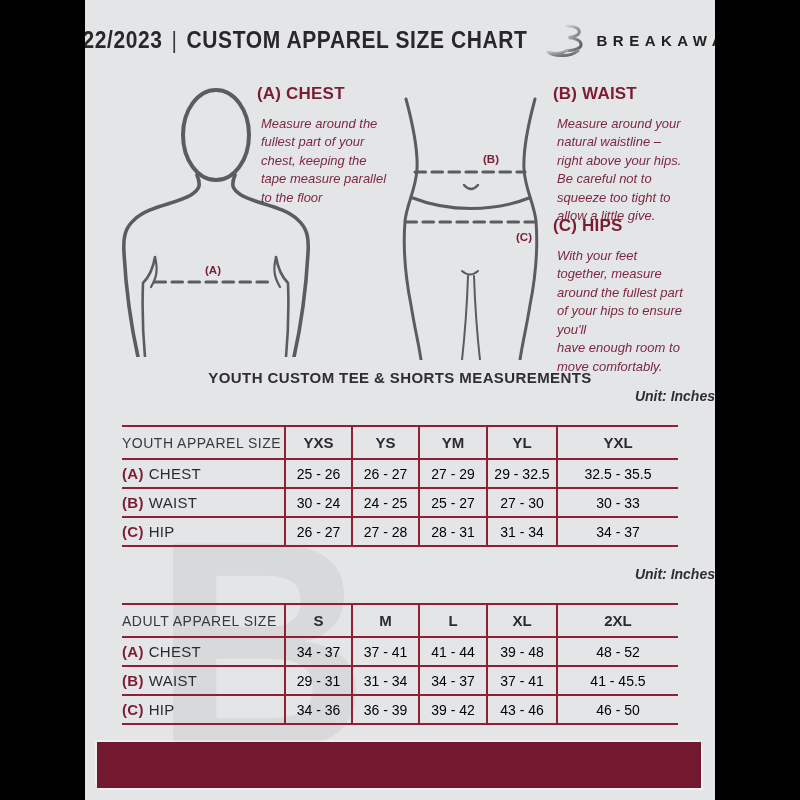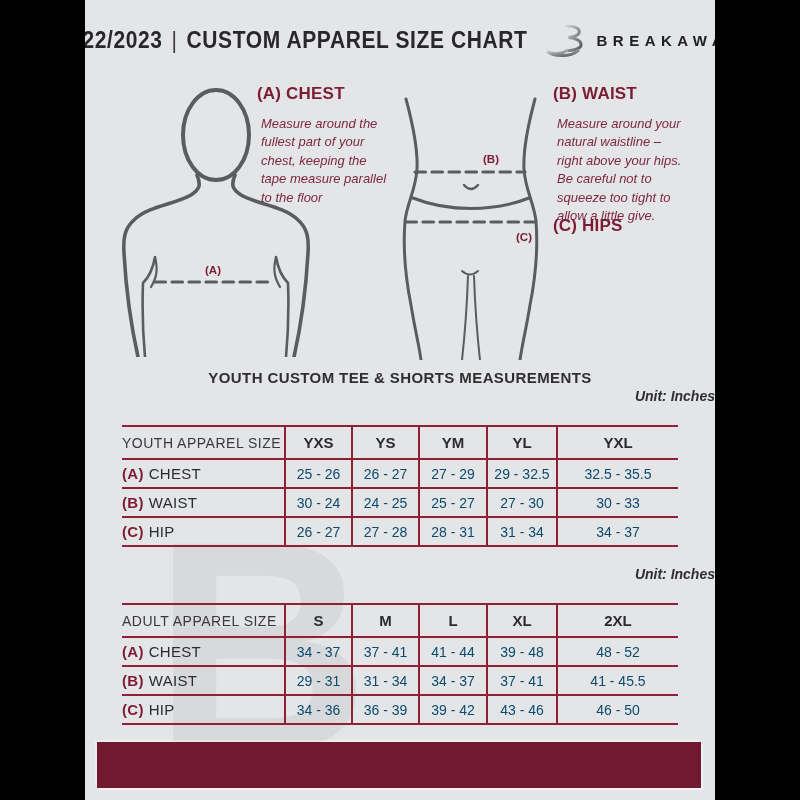--- a/index.html
+++ b/index.html
@@ -63,21 +63,21 @@
   .size-table col:nth-child(6){width:121px}
   .size-table tr + tr { border-top:2px solid #8c2137; }
   .size-table td { padding:0; }
   .size-table td:not(:first-child){ border-left:2px solid #8c2137; text-align:center; }
   .size-table tr { height:29px; }
   .size-table tr.row-head { height:33px; }
   .size-name { font-size:14px; color:#39393b; padding-left:16px; letter-spacing:0.5px; }
   .size-cell { font-weight:700; font-size:15px; color:#2c2c2e; }
   .measure-label { font-size:15px; color:#2c2c2e; padding-left:16px; letter-spacing:0.3px; }
   .measure-label .pfx { color:#7b1c33; font-weight:700; margin-right:5px; }
-  .value-cell { font-size:14px; color:#0c4a6e; }
+  .value-cell { font-size:14px; color:#000000; }
 
   
   .footer-bar {
     position:absolute; left:12px; top:742px; width:604px; height:46px;
     background:#72192f; z-index:2;
     box-shadow:2px 2px 0 rgba(255,255,255,0.45), -2px -2px 0 rgba(255,255,255,0.35);
   }
 </style>
 </head>
 <body>
@@ -150,20 +150,27 @@
       <h3 class="guide-h">(B) WAIST</h3>
       <p class="guide-p">Measure around your
 natural waistline –
 right above your hips.
 Be careful not to
 squeeze too tight to
 allow a little give.</p>
     </div>
     <div class="guide-block" style="left:468px; top:216px; width:172px;">
       <h3 class="guide-h">(C) HIPS</h3>
+      <p class="guide-p">With your feet
+together, measure
+around the fullest part
+of your hips to ensure
+you'll
+have enough room to
+move comfortably.</p>
     </div>
 
     <div class="tbl-title" style="top:369px;">YOUTH CUSTOM TEE &amp; SHORTS MEASUREMENTS</div>
     <div class="tbl-unit" style="top:388px;">Unit: Inches</div>
     <table class="size-table" style="top:408px;">
       <colgroup>
           <col>
           <col>
           <col>
           <col>

